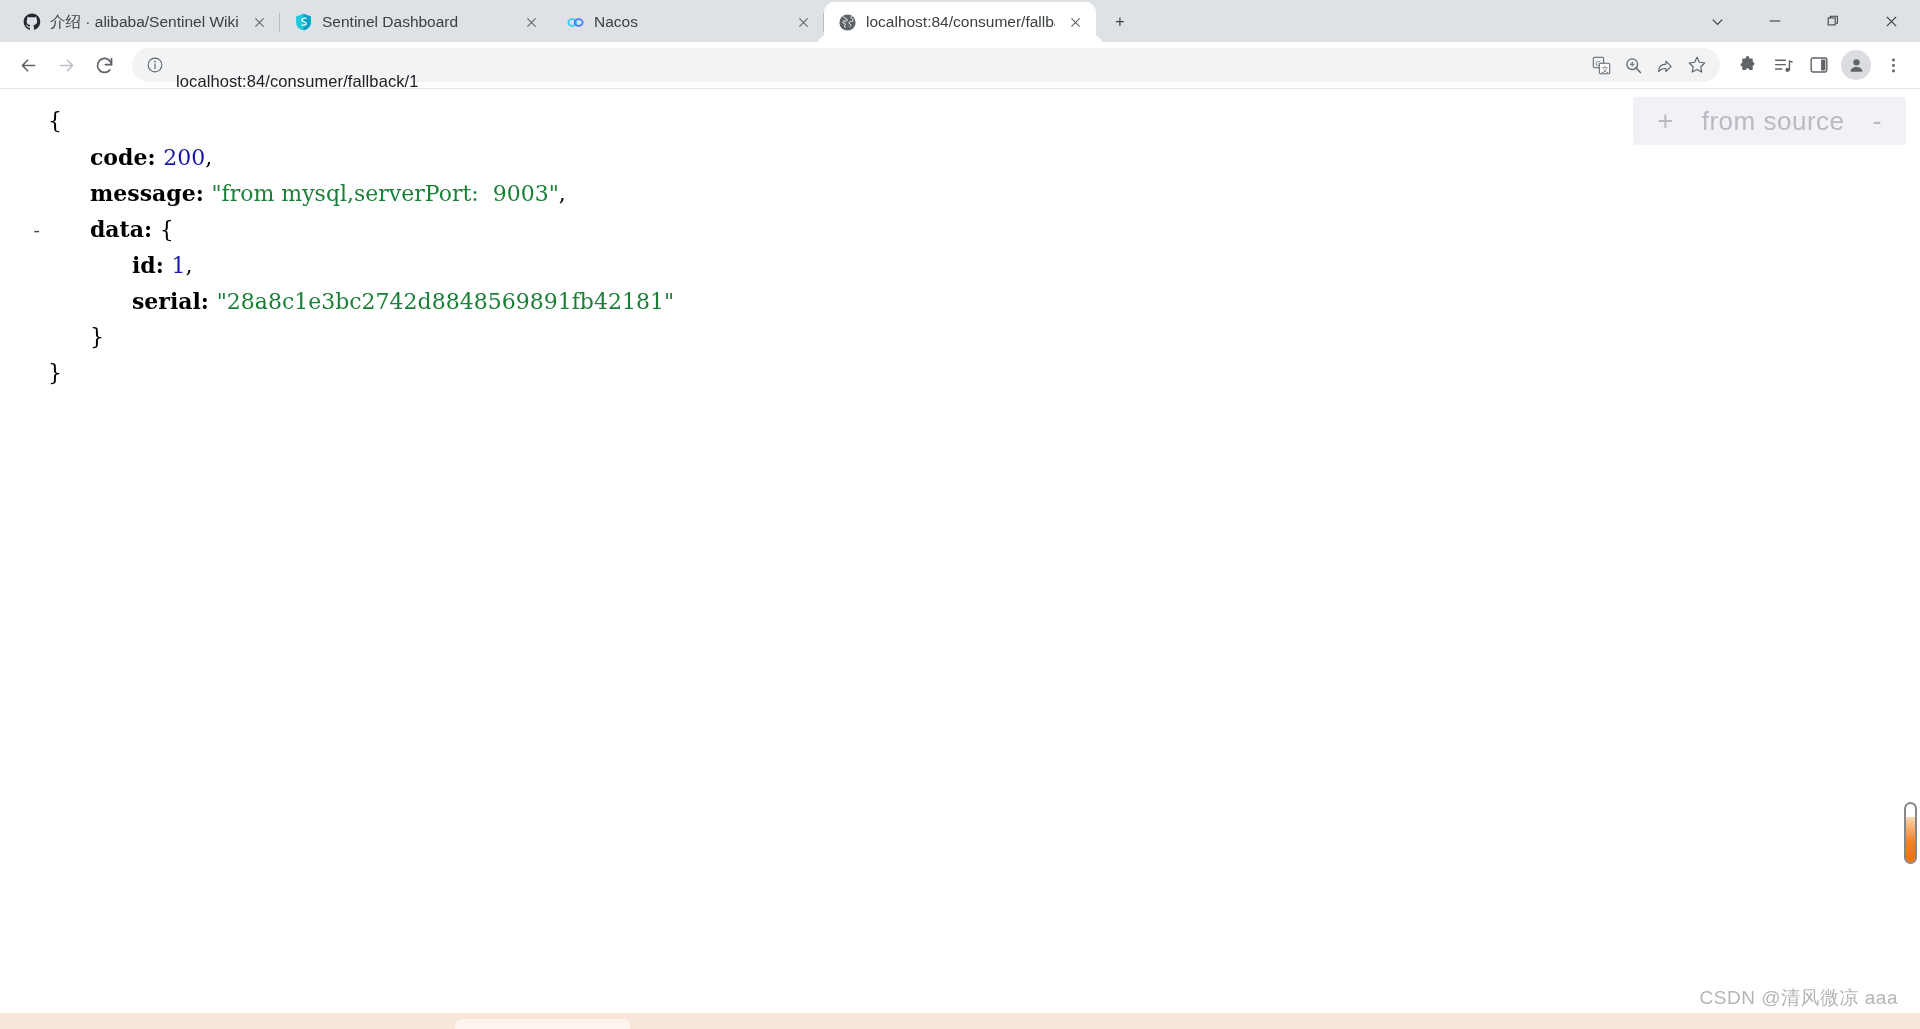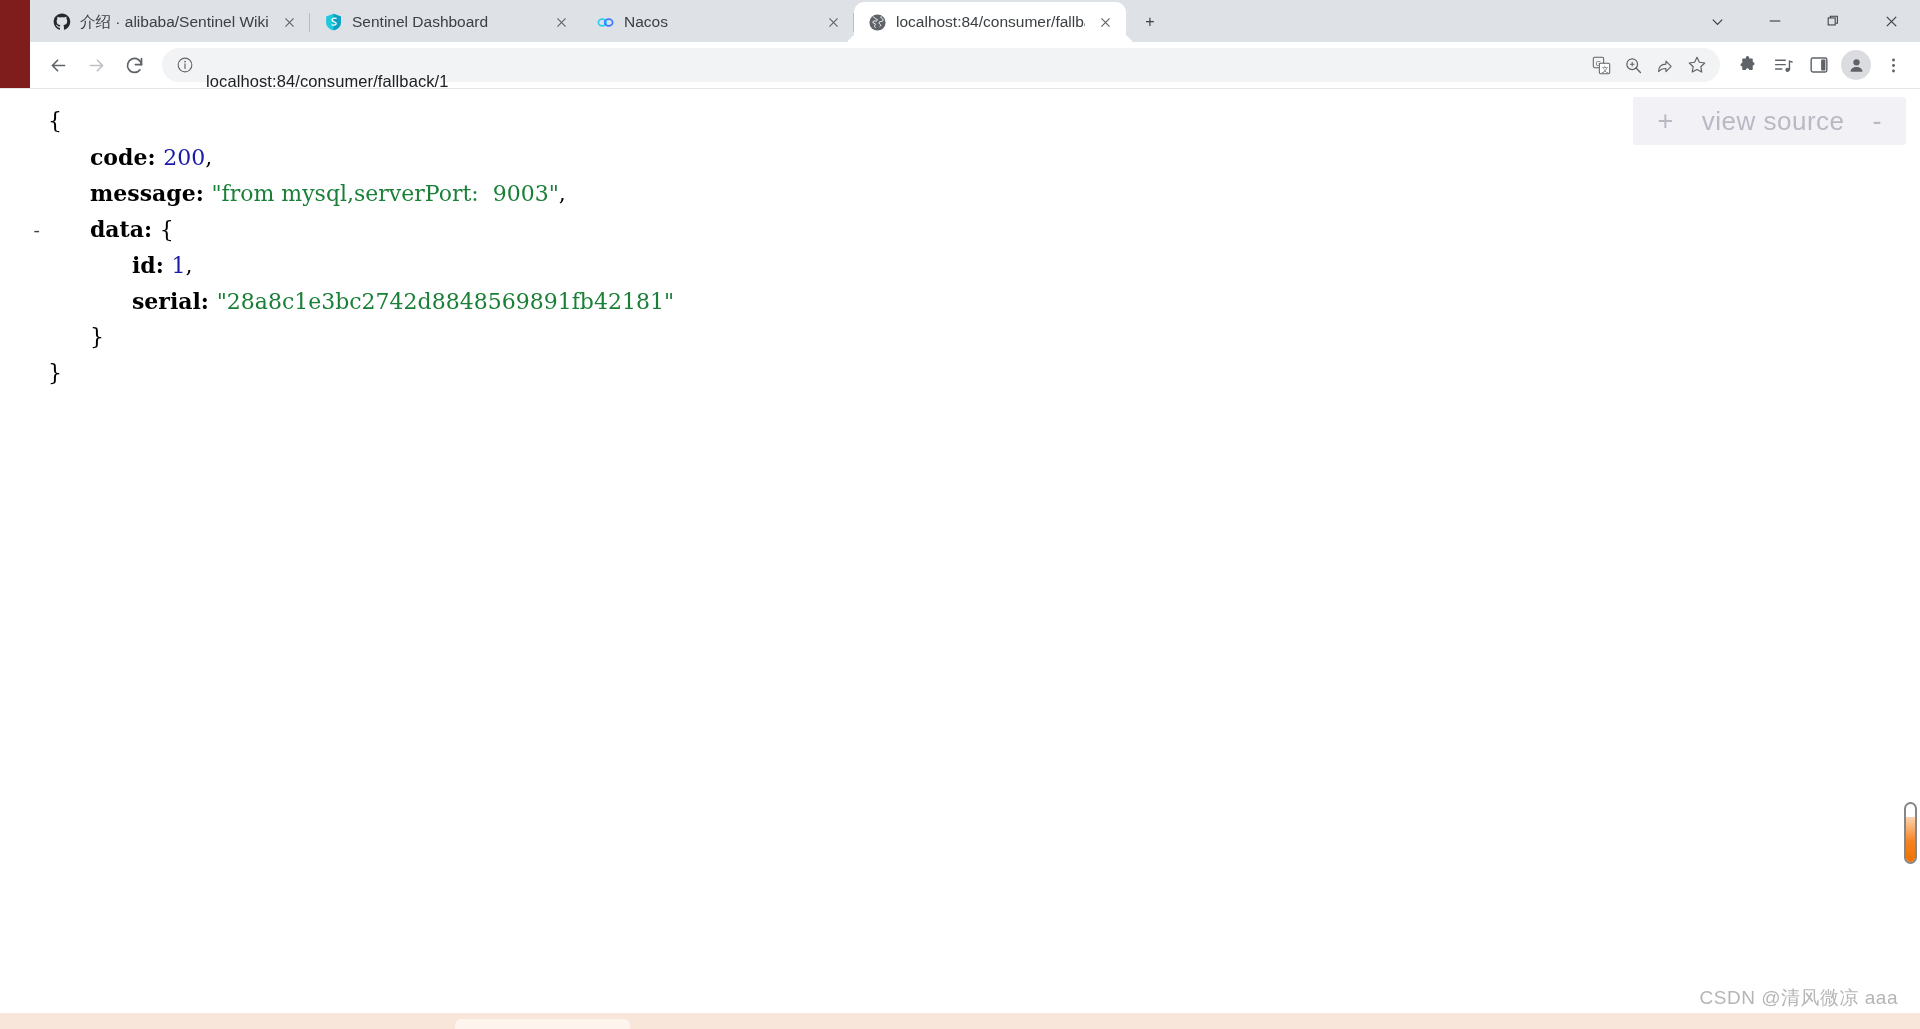--- a/index.html
+++ b/index.html
@@ -5,21 +5,21 @@
 <style>
   * { margin:0; padding:0; box-sizing:border-box; }
   html, body {
     width:1920px; height:1029px;
     overflow:hidden;
     background:#ffffff;
     font-family:"Liberation Sans", sans-serif;
   }
 
   
-  .browser { width:1920px; height:1029px; position:relative; background:#7f1d1d;padding-left:30px; }
+  .browser { width:1920px; height:1029px; position:relative; background:#0ea5e9; }
 
   .tabstrip {
     position:relative;
     height:42px;
     background:#dee1e6;
     display:flex;
     align-items:flex-end;
     padding-left:8px;
   }
 
@@ -461,21 +461,21 @@
           <circle cx="12" cy="12" r="1.85" fill="#5f6368"></circle>
           <circle cx="12" cy="19" r="1.85" fill="#5f6368"></circle>
         </svg>
     </div>
   </div>
 
   <div class="viewport">
 
     <div class="viewsource">
       <span class="vs-btn">+</span>
-      <span>view source</span>
+      <span>from source</span>
       <span class="vs-btn">-</span>
     </div>
 
     <div class="json-doc" id="json-host"><div class="jline"><span class="gutter blank"></span><span></span><span class="punc">{</span></div><div class="jline"><span class="gutter blank"></span><span>      </span><span class="k">code: </span><span class="num">200</span><span class="punc">,</span></div><div class="jline"><span class="gutter blank"></span><span>      </span><span class="k">message: </span><span class="str">"from mysql,serverPort:  9003"</span><span class="punc">,</span></div><div class="jline"><span class="gutter">-</span><span>      </span><span class="k">data: </span><span class="punc">{</span></div><div class="jline"><span class="gutter blank"></span><span>            </span><span class="k">id: </span><span class="num">1</span><span class="punc">,</span></div><div class="jline"><span class="gutter blank"></span><span>            </span><span class="k">serial: </span><span class="str">"28a8c1e3bc2742d8848569891fb42181"</span></div><div class="jline"><span class="gutter blank"></span><span>      </span><span class="punc">}</span></div><div class="jline"><span class="gutter blank"></span><span></span><span class="punc">}</span></div></div>
 
     <div class="mini-scroll">
       <div class="thumb"></div>
     </div>
 
     <div class="bottom-strip">

